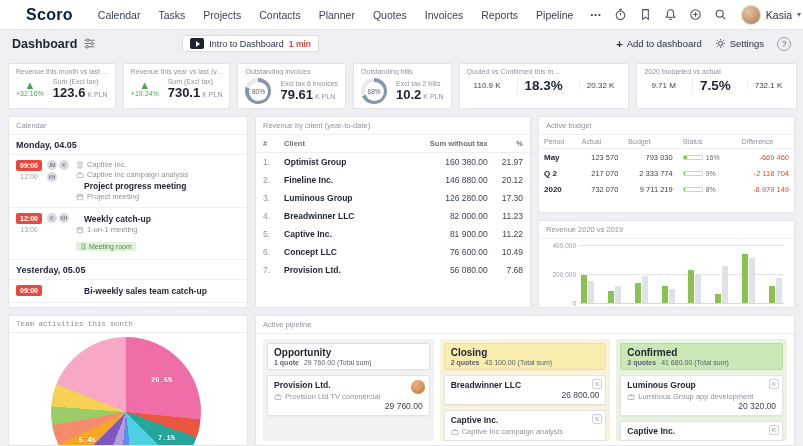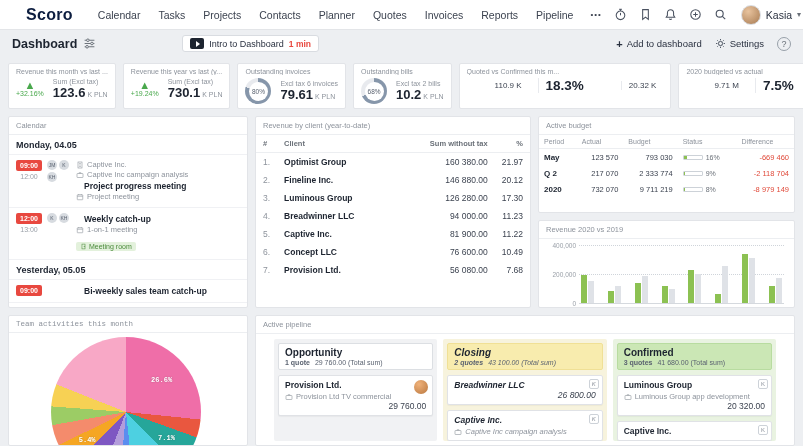--- a/index.html
+++ b/index.html
@@ -55,21 +55,21 @@
   .kpi-main { min-width:0; }
   .kpi-sub { font-size:7px; color:#8d939c; white-space:nowrap; }
   .kpi-value { font-size:13px; font-weight:bold; color:#1d2430; white-space:nowrap; }
   .kpi-unit { font-size:7px; font-weight:normal; color:#8d939c; margin-left:2px; }
   .gauge { width:26px; height:26px; border-radius:50%; position:relative; flex:none; }
   .gauge-inner { position:absolute; inset:3.5px; background:#fff; border-radius:50%;
     display:flex; align-items:center; justify-content:center; font-size:6.5px; color:#5a6270; }
   .trio { display:flex; align-items:center; }
   .trio-seg { padding:0 7px; }
   .trio-seg + .trio-seg { border-left:1px solid #e8eaee; }
-  .trio-small { font-size:8px; color:#3c4350; white-space:nowrap;margin-left:21px; }
+  .trio-small { font-size:8px; color:#3c4350; white-space:nowrap; }
   .trio-big { font-size:13.5px; font-weight:bold; white-space:nowrap; }
 
   
   .mid-row { display:flex; gap:7px; height:192px; margin-bottom:7px; }
   .calendar-panel { width:240px; flex:none; }
   .clients-panel { flex:1; }
   .right-col { width:257px; flex:none; display:flex; flex-direction:column; gap:7px; }
   .budget-panel { height:97px; }
   .chart-panel { flex:1; }
 
@@ -126,21 +126,21 @@
 
   
   .bottom-row { display:flex; gap:7px; height:131px; }
   .pie-panel { width:240px; flex:none;font-family:Liberation Mono, monospace; }
   .pipeline-panel { flex:1; }
   .pie-body { position:relative; height:113px; overflow:hidden; }
   .pie { position:absolute; left:42px; top:4px; width:150px; height:150px; border-radius:50%; }
   .pie-label { position:absolute; font-size:7px; font-weight:bold; color:#fff; transform:translate(-50%,-50%); text-shadow:0 0 2px rgba(0,0,0,.25); }
 
   
-  .pipe-cols { display:flex; gap:6px; padding:5px 18px; height:calc(100% - 17px); }
+  .pipe-cols { display:flex; gap:6px; padding:5px 7px; height:calc(100% - 17px); }
   .pipe-col { flex:1; border-radius:2px; padding:4px; display:flex; flex-direction:column; gap:5px; overflow:hidden; }
   .col-hd { border-radius:2px; padding:3px 6px; cursor:pointer; }
   .col-name { font-size:10px; font-weight:bold; color:#1d2430; }
   .col-sub { font-size:7px; color:#5a6270; margin-top:1px; white-space:nowrap; }
   .col-sub b { margin-right:5px; }
   .pcard { background:#fff; border:1px solid #e0e2e6; border-radius:2px; padding:4px 6px;
     position:relative; box-shadow:0 1px 1px rgba(0,0,0,.04); cursor:pointer; flex:none; }
   .pcard-client { font-size:8.5px; font-weight:bold; color:#1d2430; }
   .pcard-detail { font-size:7.5px; color:#8d939c; display:flex; gap:3px; align-items:center; margin-top:2px; white-space:nowrap; overflow:hidden; }
   .pcard-detail svg { width:8px; height:8px; flex:none; }
@@ -434,21 +434,21 @@
             </tr>
             <tr>
               <td class="num">3.</td>
               <td class="client">Luminous Group</td>
     <td class="r sum">126 280.00</td>
               <td class="r pct">17.30</td>
             </tr>
             <tr>
               <td class="num">4.</td>
               <td class="client">Breadwinner LLC</td>
-    <td class="r sum">94 000.00</td>
+    <td class="r sum">82 000.00</td>
               <td class="r pct">11.23</td>
             </tr>
             <tr>
               <td class="num">5.</td>
               <td class="client">Captive Inc.</td>
     <td class="r sum">81 900.00</td>
               <td class="r pct">11.22</td>
             </tr>
             <tr>
               <td class="num">6.</td>
@@ -599,21 +599,21 @@
       <div class="pcard-detail">
                 <svg viewBox="0 0 16 16" fill="none" stroke="currentColor" stroke-width="1.2">
                   <rect x="2" y="5" width="12" height="8" rx="1"></rect>
                   <path d="M6 5V3.5h4V5"></path>
                 </svg>
                 <span>Provision Ltd TV commercial</span>
               </div>
       <div class="pcard-sum">29 760.00</div>
     </div>
           </div>
-          <div class="pipe-col" style="background: rgb(247, 243, 221); font-style: italic;">
+          <div class="pipe-col" style="background: rgb(247, 243, 221);">
             <div class="col-hd" style="background:#f8ecae;border:1px solid #f0e095">
       <div class="col-name">Closing</div>
       <div class="col-sub"><b>2 quotes</b>43 100.00 (Total sum)</div>
             </div>
             <div class="pcard">
 
       <span class="pcard-badge">K</span>
       <div class="pcard-client">Breadwinner LLC</div>
 
       <div class="pcard-sum">26 800.00</div>

